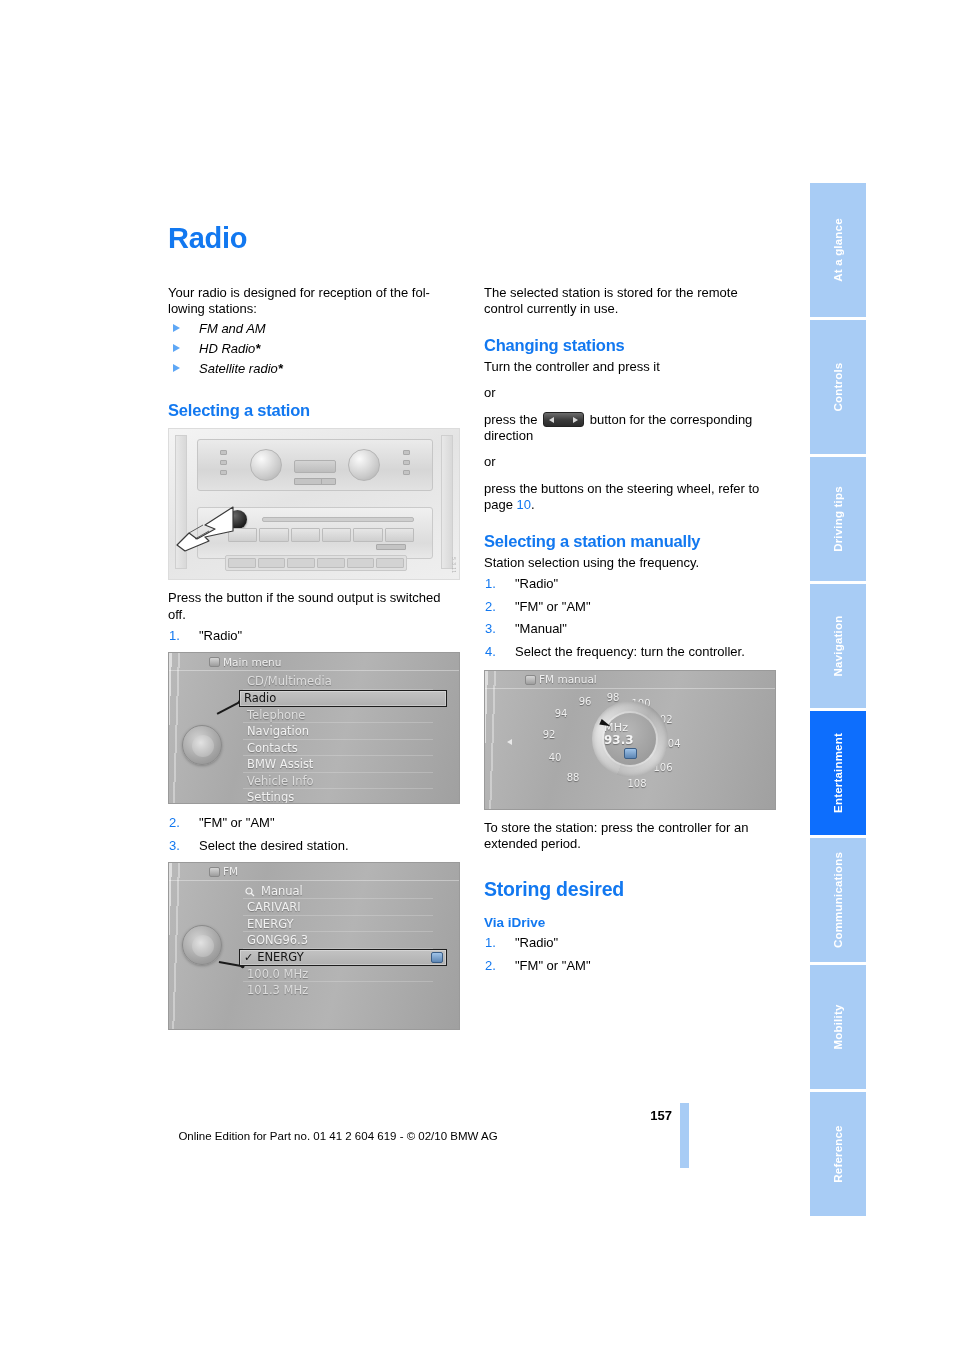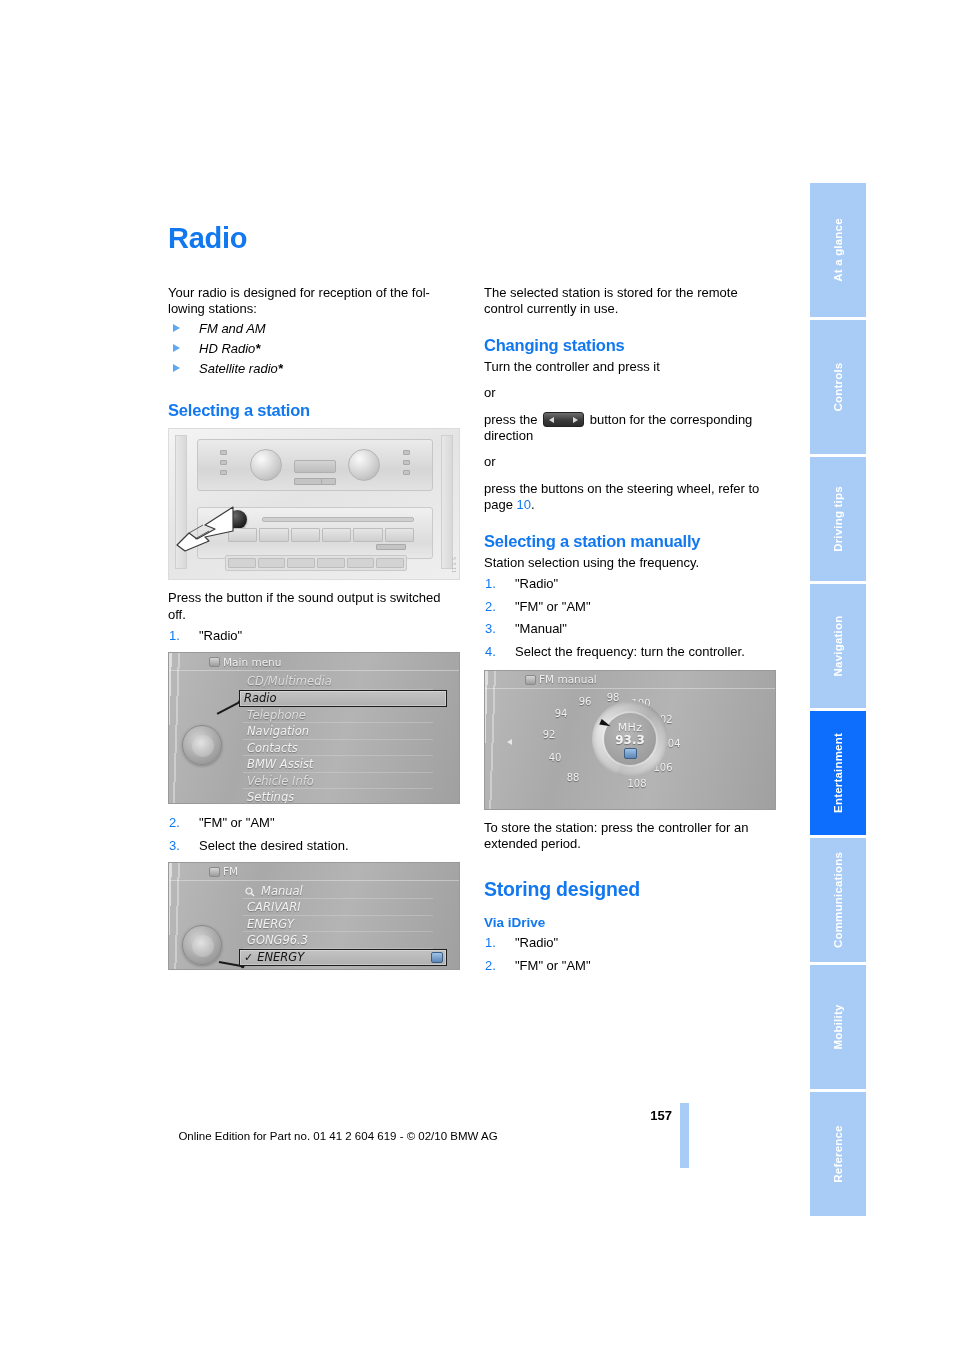--- a/index.html
+++ b/index.html
@@ -176,21 +176,21 @@
     display:flex; align-items:center; padding-left:54px;
     font-size:10.5px; color:#efefef;
     text-shadow:0 1px 1px rgba(0,0,0,.35);
   }
   .hdr-ic {
     position:absolute; left:40px; top:4px;
     width:11px; height:10px;
     background:linear-gradient(#d5d5d5,#9d9d9d);
     border:1px solid #8a8a8a; border-radius:2px;
   }
-  .menu-list { position:relative; padding:2px 0 3px 0;font-style:italic; }
+  .menu-list { position:relative; padding:2px 0 3px 0; }
   .menu-list .mi {
     position:relative; height:16.5px; line-height:16.5px;
     margin-left:74px; margin-right:26px;
     font-size:11.5px; color:#f2f2f2;
     text-shadow:0 1px 1px rgba(0,0,0,.3);
     border-bottom:1px solid rgba(255,255,255,.2);
     padding-left:4px;
   }
   .menu-list .mi.dim { color:#dedede; }
   .menu-list .mi.sel {
@@ -235,21 +235,21 @@
     position:absolute; left:50%; top:12px; transform:translateX(-50%);
     width:76px; height:76px; border-radius:50%;
     background:conic-gradient(from 200deg,#c9c9c9,#e6e6e6 25%,#b4b4b4 55%,#d8d8d8 80%,#c2c2c2);
     box-shadow:inset 0 0 6px rgba(0,0,0,.25);
   }
   .dial-inner {
     position:absolute; left:12px; top:12px;
     width:52px; height:52px; border-radius:50%;
     background:radial-gradient(circle at 42% 35%,#b8b8b8,#9e9e9e 70%,#949494);
     box-shadow:0 0 0 2px rgba(255,255,255,.25);
-    text-align:center; color:#f5f5f5;
+    text-align:left; color:#f5f5f5;
     text-shadow:0 1px 1px rgba(0,0,0,.35);
   }
   .dial-inner .u { font-size:11px; margin-top:8px; letter-spacing:.3px; }
   .dial-inner .f { font-size:12px; font-weight:bold; line-height:13px; }
   .dial-inner .ic {
     width:13px; height:11px; margin:1px auto 0;
     background:linear-gradient(#9fc3e8,#5d86b4);
     border:1px solid #3b5f88; border-radius:2px;
   }
   .dial-tick {
@@ -418,21 +418,21 @@
       <li>
         <span class="num">2.</span>
         <span>"FM" or "AM"</span>
       </li>
       <li>
         <span class="num">3.</span>
         <span>Select the desired station.</span>
       </li>
     </ol>
 
-    <div class="fig fig-screen" style="height:108px">
+    <div class="fig fig-screen" style="height:168px">
       <div class="scr-arc"></div>
       <div class="scr-hdr">
         <div class="hdr-ic"></div>
         <span>FM</span>
       </div>
       <div class="ctrl-knob" style="top:62px"></div>
       <div class="leader" style="left:50px; top:98px; width:24px; transform:rotate(10deg);"></div>
       <div class="menu-list">
         <div class="mi" style="position:relative">
           <svg width="10" height="10" style="position:absolute;left:2px;top:4px">
@@ -525,21 +525,21 @@
           </div>
         </div>
         <div class="dial-ptr">
             <i></i>
           </div>
       </div>
     </div>
 
     <p class="body">To store the station: press the controller for an extended period.</p>
 
-    <h2 class="sec big">Storing designed</h2>
+    <h2 class="sec big">Storing desired</h2>
     <h3 class="sub">Via iDrive</h3>
 
     <ol class="steps">
       <li>
         <span class="num">1.</span>
         <span>"Radio"</span>
       </li>
       <li>
         <span class="num">2.</span>
         <span>"FM" or "AM"</span>

